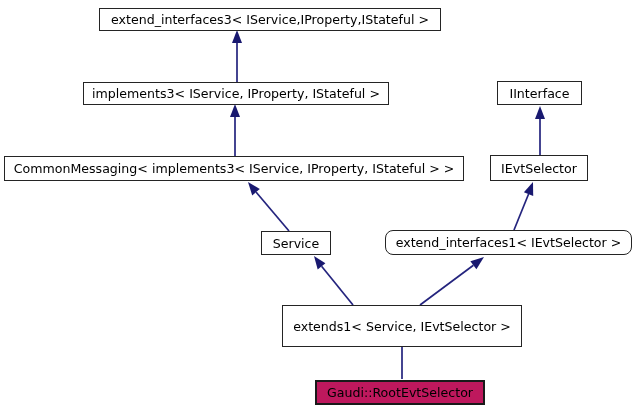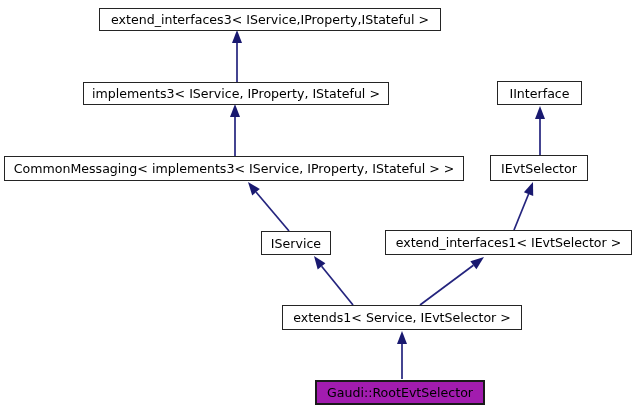--- a/index.html
+++ b/index.html
@@ -31,21 +31,21 @@
     display: flex;
     align-items: center;
     justify-content: center;
     white-space: nowrap;
     font-size: 12.6px;
     color: #000000;
     z-index: 2;
     cursor: pointer;
   }
   .node.highlighted {
-    background: #a21caf;
+    background: #be185d;
     border: 2px solid #1a1a1a;
     cursor: default;
   }
   .edge-line {
     stroke: #24247e;
     stroke-width: 1.7;
     fill: none;
   }
   .edge-head {
     fill: #191970;
@@ -106,36 +106,36 @@
 
   <div class="node" style="left:83px; top:82px; width:306px; height:23px;align-items:center;">
     <span>implements3&lt; IService, IProperty, IStateful &gt;</span>
   </div>
 
   <div class="node" style="left:4px; top:156px; width:460px; height:25px;text-align:center;">
     <span>CommonMessaging&lt; implements3&lt; IService, IProperty, IStateful &gt; &gt;</span>
   </div>
 
   <div class="node" style="left:261px; top:231px; width:70px; height:24px;">
-    <span>IService</span>
+    <span>Service</span>
   </div>
 
   <div class="node" style="left:490px; top:155px; width:98px; height:26px;">
     <span>IEvtSelector</span>
   </div>
 
   <div class="node" style="left:497px; top:81px; width:85px; height:24px;">
     <span>IInterface</span>
   </div>
 
-  <div class="node" style="left:385px; top:230px; width:247px; height:25px;">
+  <div class="node" style="left:385px; top:230px; width:247px; height:25px;border-radius:8px;">
     <span>extend_interfaces1&lt; IEvtSelector &gt;</span>
   </div>
 
-  <div class="node" style="left:282px; top:305px; width:240px; height:25px;">
+  <div class="node" style="left:282px; top:305px; width:240px; height:42px;">
     <span>extends1&lt; Service, IEvtSelector &gt;</span>
   </div>
 
   <div class="node highlighted" style="left:315px; top:380px; width:170px; height:25px;">
     <span>Gaudi::RootEvtSelector</span>
   </div>
 
 </div>
 
 </body></html>

